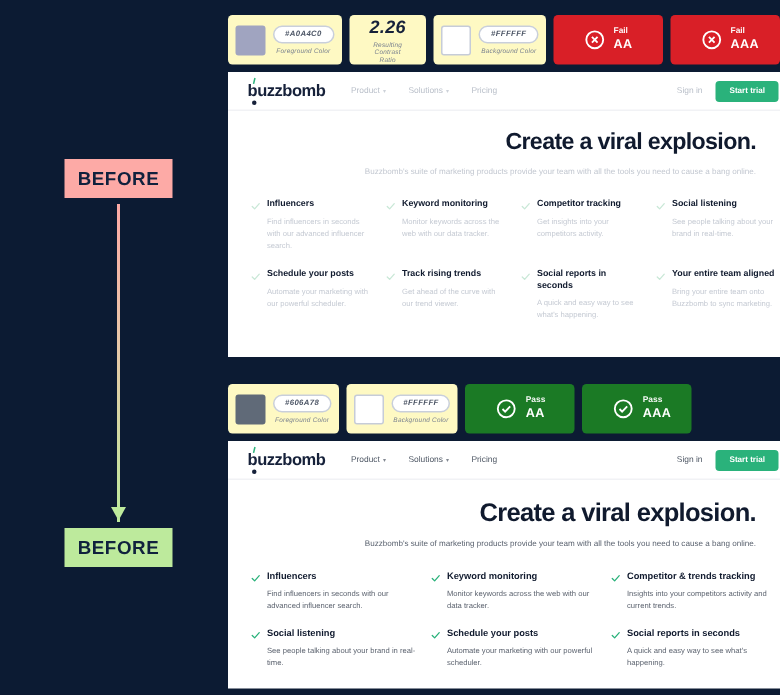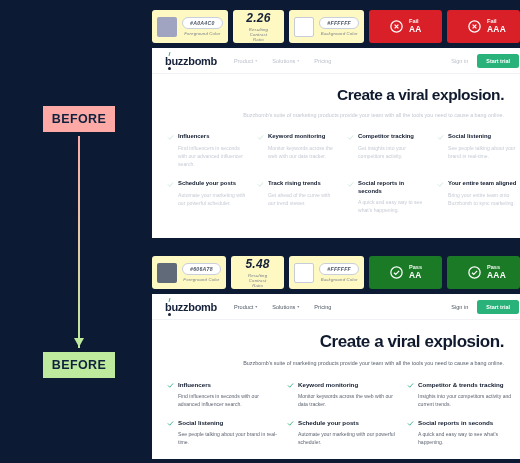--- a/index.html
+++ b/index.html
@@ -272,24 +272,20 @@
   </div>
 
   <div class="bar bar-bottom">
     <div class="card">
       <div class="swatch" style="background:#606a78"></div>
       <div class="card-col">
         <div class="hexbox">#606A78</div>
         <div class="cap">Foreground Color</div>
       </div>
     </div>
-    <div class="card ratio-card">
-      <div class="ratio-num">5.48</div>
-      <div class="cap">Resulting Contrast Ratio</div>
-    </div>
     <div class="card">
       <div class="swatch swatch-border" style="background:#fff"></div>
       <div class="card-col">
         <div class="hexbox">#FFFFFF</div>
         <div class="cap">Background Color</div>
       </div>
     </div>
     <div class="badge pass">
       <svg class="badge-icon" viewBox="0 0 24 24" fill="none" stroke="#fff" stroke-width="2">
         <circle cx="12" cy="12" r="9"></circle>

